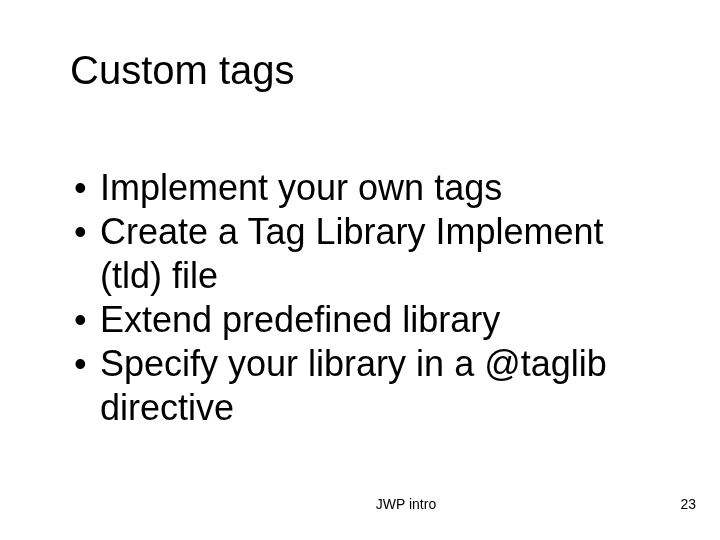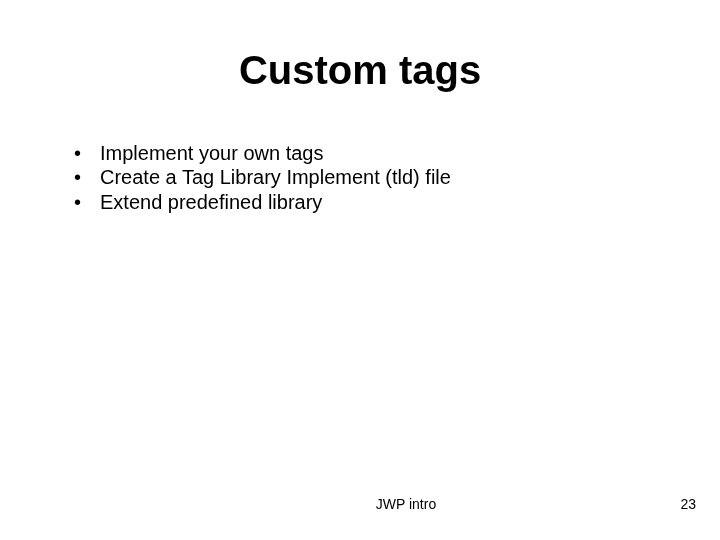--- a/index.html
+++ b/index.html
@@ -17,34 +17,34 @@
     }
     .slide {
       width: 100%;
       height: 100%;
       padding: 48px 70px 40px 70px;
       display: flex;
       flex-direction: column;
     }
     .title {
       font-size: 40px;
-      font-weight: bold;
-      text-align: center;
+      font-weight: normal;
+      text-align: left;
       color: #000;
-      margin-bottom: 48px;
+      margin-bottom: 73px;
     }
     .content {
       flex: 1;
     }
     ul {
       list-style: none;
       padding-left: 0;
     }
     li {
-      font-size: 20px;
+      font-size: 36px;
       color: #000;
       line-height: 1.22;
       padding-left: 30px;
       position: relative;
       margin-bottom: 0;
     }
     li::before {
       content: "•";
       position: absolute;
       left: 4px;
@@ -75,19 +75,20 @@
 </head>
 <body>
 
 <div class="slide">
   <h1 class="title">Custom tags</h1>
   <div class="content">
     <ul>
       <li>Implement your own tags</li>
       <li>Create a Tag Library Implement (tld) file</li>
       <li>Extend predefined library</li>
+      <li>Specify your library in a @taglib directive</li>
     </ul>
   </div>
   <div class="footer">
     <span class="footer-center">JWP intro</span>
     <span class="footer-right">23</span>
   </div>
 </div>
 
 </body></html>

